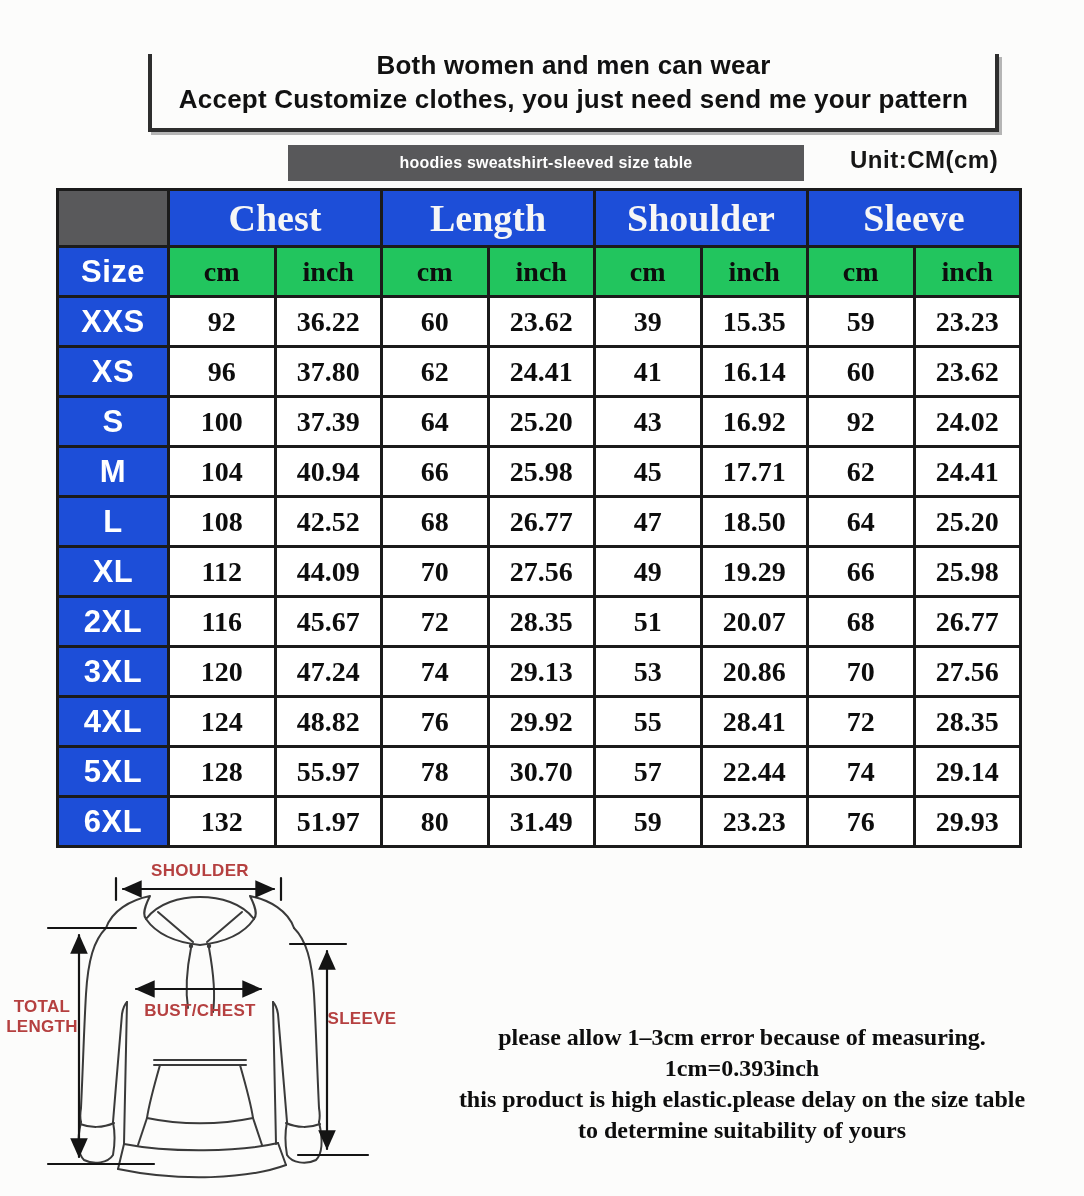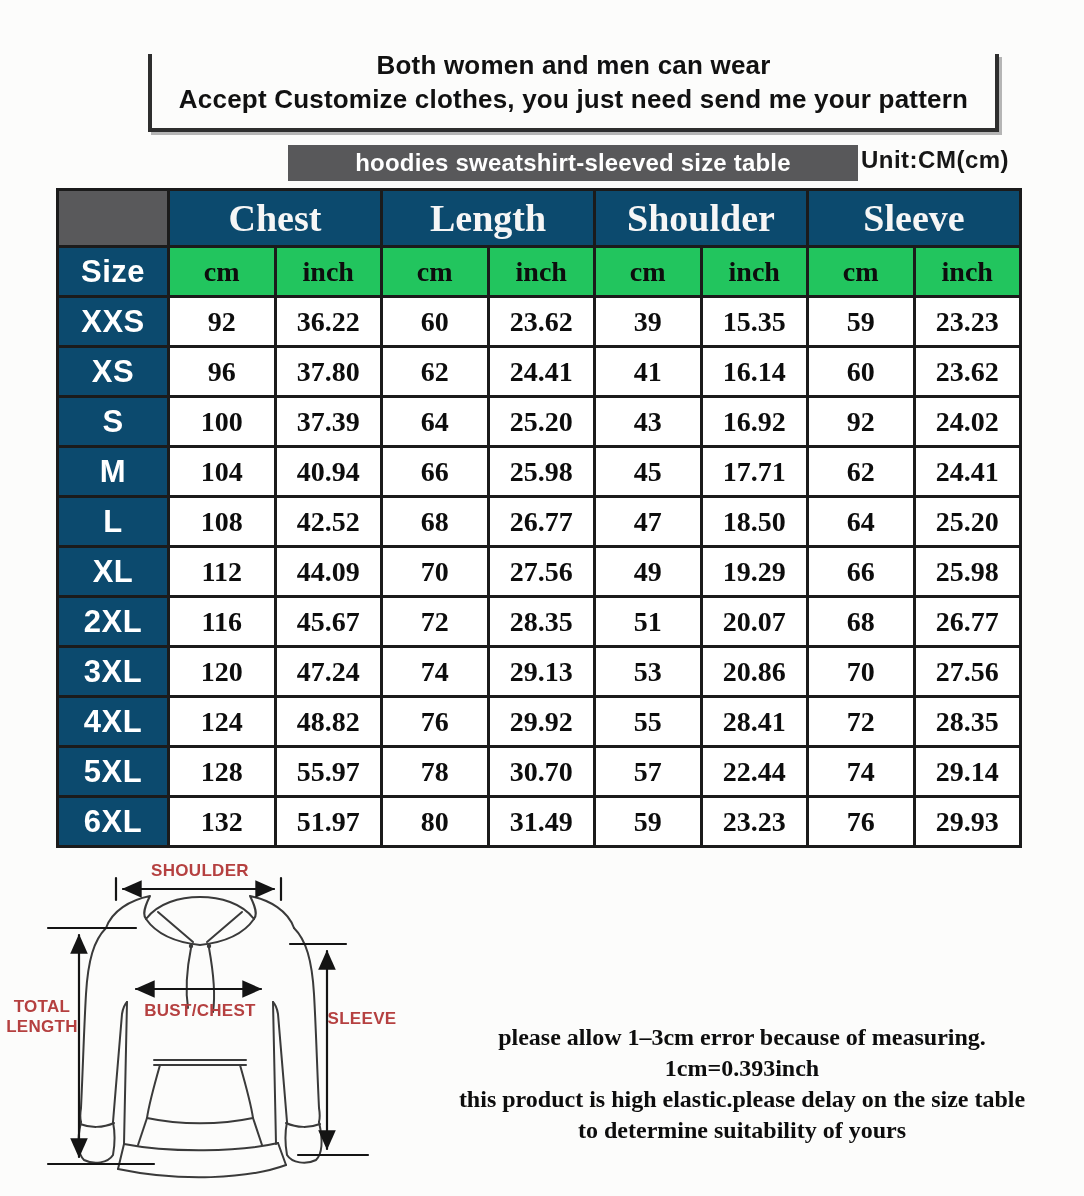--- a/index.html
+++ b/index.html
@@ -12,41 +12,41 @@
     position:absolute;left:148px;top:54px;width:843px;height:74px;
     border-left:4px solid #2e2e2e;border-right:4px solid #2e2e2e;border-bottom:4px solid #2e2e2e;
     box-shadow:3px 3px 0 #b5b5b5;
   }
   .title-text{
     position:absolute;left:-40px;right:-40px;top:-6px;text-align:center;
     font-weight:bold;font-size:26px;line-height:34px;color:#111;letter-spacing:0.2px;white-space:nowrap;
   }
   
   .name-bar{
-    position:absolute;left:288px;top:145px;width:570px;height:36px;background:#58585a;
-    color:#fff;font-weight:bold;font-size:24px;line-height:36px;text-align:center;letter-spacing:0.2px;
+    position:absolute;left:288px;top:145px;width:516px;height:36px;background:#58585a;
+    color:#fff;font-weight:bold;font-size:16px;line-height:36px;text-align:center;letter-spacing:0.2px;
   }
   .unit-label{
-    position:absolute;left:850px;top:146px;width:170px;text-align:center;
+    position:absolute;left:850px;top:146px;width:170px;text-align:left;
     font-weight:bold;font-size:24px;color:#161616;letter-spacing:0.5px;
   }
   
   table.size-table{
     position:absolute;left:56px;top:188px;width:966px;
     border-collapse:collapse;table-layout:fixed;
     font-family:"Liberation Serif",serif;
   }
   table.size-table col.c-size{width:111px;}
   table.size-table th,table.size-table td{
     border:3px solid #1b1b1b;text-align:center;vertical-align:middle;padding:0;
   }
   tr.group-row{height:57px;}
   tr.unit-row{height:50px;}
   tbody tr{height:50px;}
-  .dark{background:#0c4a6e;}
+  .dark{background:#1d4ed8;}
   th.group-head{color:#f6f6f6;font-size:38px;font-weight:bold;font-family:"Liberation Serif",serif;}
   th.corner{background:#59595b;}
   th.size-head,th.size-cell{
     font-family:"Liberation Sans",sans-serif;color:#fff;font-weight:bold;font-size:31px;letter-spacing:0.5px;
     border-top-color:#8f8f8f;border-bottom-color:#8f8f8f;
   }
   th.unit-head{background:#22c55e;color:#0d0d0d;font-size:28px;font-weight:bold;}
   tbody td{background:#fff;color:#0d0d0d;font-size:28px;font-weight:bold;}
   
   svg.diagram{position:absolute;left:0;top:856px;}

